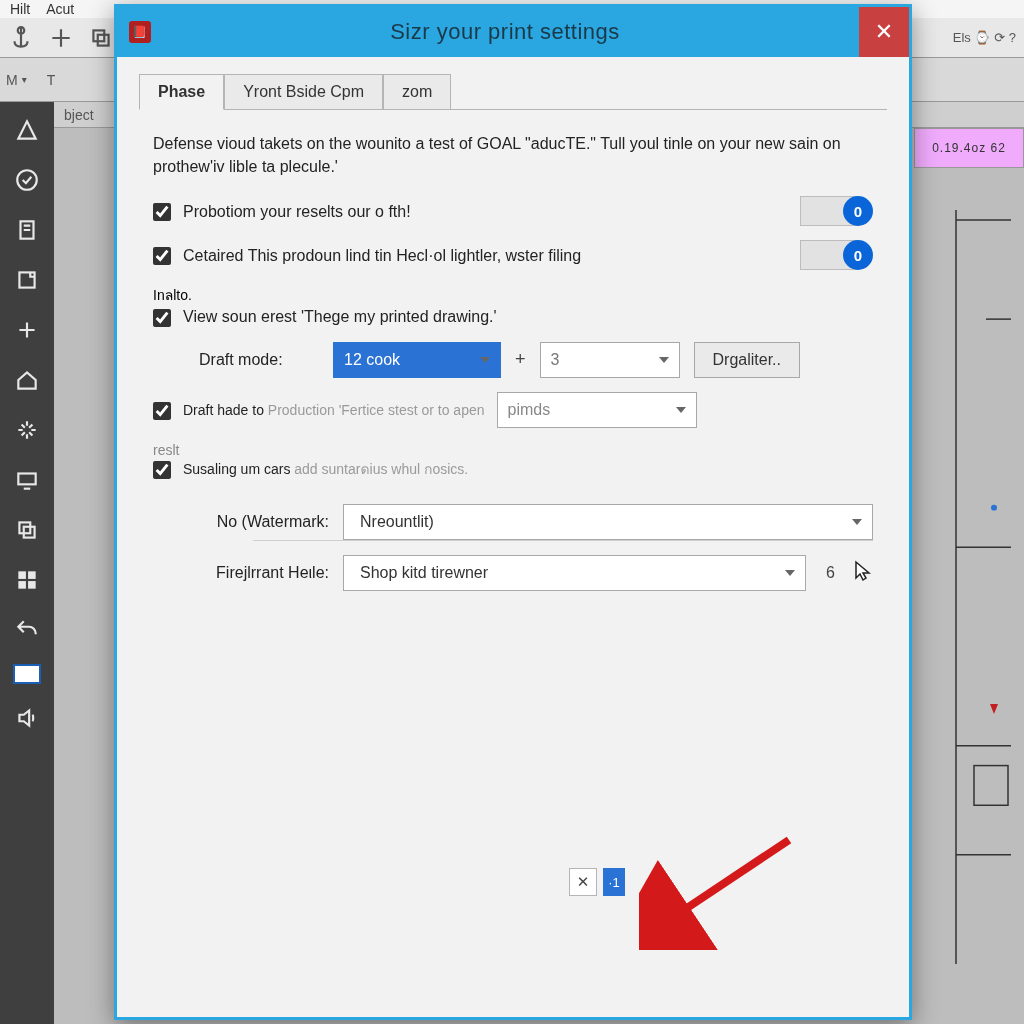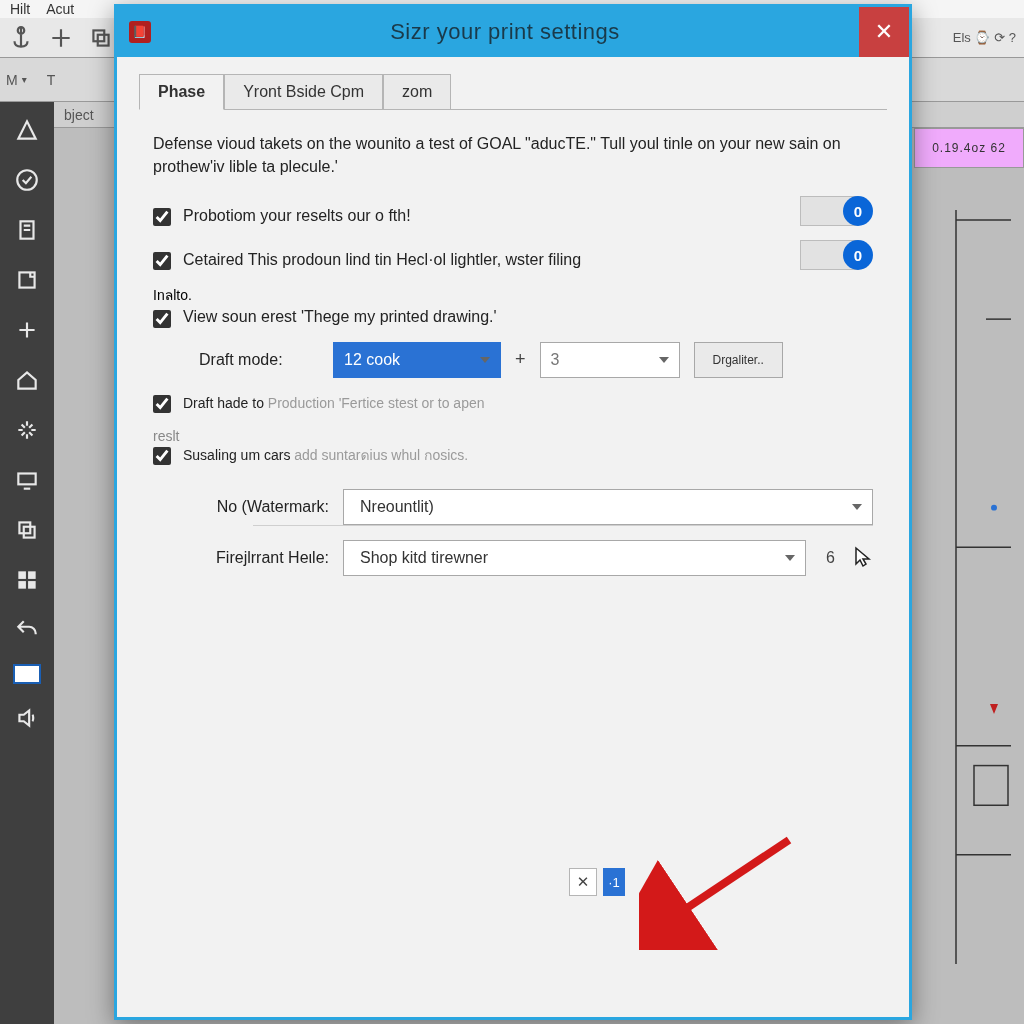--- a/index.html
+++ b/index.html
@@ -23,36 +23,36 @@
 .titlebar .app-icon { width:22px; height:22px; margin-left:12px; background:#b02020; border-radius:3px; display:flex; align-items:center; justify-content:center; color:#fff; font-size:12px; }
 .titlebar .title { flex:1; text-align:center; color:#1a3a4a; font-size:22px; font-weight:400; letter-spacing:0.5px; }
 .titlebar .close-btn { width:50px; height:50px; background:#c84040; color:#fff; display:flex; align-items:center; justify-content:center; font-size:22px; cursor:pointer; }
 
 .tabbar { display:flex; padding: 16px 22px 0 22px; gap:0; }
 .tab { padding: 8px 18px; border:1px solid #b5b5b5; border-bottom:none; background:#eaeaea; color:#333; font-size:16px; cursor:pointer; position:relative; top:1px; }
 .tab.active { background:#f2f2f2; border-bottom:1px solid #f2f2f2; font-weight:600; z-index:2; }
 .tab-content { margin: 0 22px 0 22px; border-top:1px solid #b5b5b5; padding: 22px 14px 10px 14px; flex:1; position:relative; }
 
 .intro { color:#232323; font-size:16px; line-height:1.45; margin-bottom:18px; }
-.row { display:flex; align-items:flex-end; gap:12px; margin-bottom:14px; }
+.row { display:flex; align-items:center; gap:12px; margin-bottom:14px; }
 .row label.chklabel { color:#232323; font-size:16px; line-height:1.35; flex:1; }
 input[type=checkbox] { width:18px; height:18px; margin-top:2px; accent-color:#333; cursor:pointer; }
 .badge-wrap { display:flex; align-items:center; gap:0; }
 .badge-box { width:58px; height:30px; background:#e2e2e2; border:1px solid #bcbcbc; }
 .badge { width:30px; height:30px; border-radius:15px; background:#0a66d8; color:#fff; display:flex; align-items:center; justify-content:center; font-weight:600; font-size:15px; margin-left:-15px; z-index:1; position:relative; }
 
 .form-row { display:flex; align-items:center; gap:14px; margin:14px 0 14px 46px; }
 .lbl { color:#232323; font-size:16px; min-width:120px; }
 .lbl-right { text-align:right; min-width:156px; }
 .combo { height:36px; border:1px solid #a8a8a8; background:#fff; padding:0 30px 0 10px; font-size:16px; color:#333; position:relative; display:flex; align-items:center; cursor:pointer; }
 .combo::after { content:""; position:absolute; right:10px; top:50%; width:0; height:0; border-left:5px solid transparent; border-right:5px solid transparent; border-top:6px solid #666; transform:translateY(-50%); }
 .combo.selected { background:#2a72d4; color:#fff; border-color:#2a72d4; }
 .combo.wide { flex:1;padding-left:16px; }
 .plus { font-size:18px; color:#444; }
-.btn { height:36px; padding:0 18px; border:1px solid #a8a8a8; background:#eaeaea; font-size:12px; color:#333; cursor:pointer; }
+.btn { height:36px; padding:0 18px; border:1px solid #a8a8a8; background:#eaeaea; font-size:16px; color:#333; cursor:pointer; }
 .ghost { color:#9a9a9a; }
 
 .section-label { color:#8a8a8a; font-size:15px; margin:6px 0 4px 6px; }
 fieldset.sep { border:none; border-top:1px solid #cfcfcf; margin-left:100px; margin-top:-14px; margin-bottom:6px; }
 
 .after-num { color:#444; font-size:16px; margin-left:6px; }
 .cursor-icon { margin-left:4px; }
 
 .small-x { display:flex; align-items:center; gap:6px; position:absolute; left:430px; top:758px; }
 .small-x .xbox { width:28px; height:28px; border:1px solid #b5b5b5; background:#fff; display:flex; align-items:center; justify-content:center; font-size:15px; color:#444; cursor:pointer; }
@@ -236,20 +236,21 @@
       <span class="plus">+</span>
       <div class="combo" style="width:140px; color:#777;">3</div>
       <button class="btn">Drgaliter..</button>
     </div>
 
     <div class="row" style="align-items:center;">
       <input type="checkbox" checked="" style="">
       <label class="chklabel" style="flex:0 0 auto;">
         <span>Draft hade to </span><span class="ghost">Production 'Fertice stest or to apen</span>
       </label>
+      <div class="combo" style="width:200px; color:#888;">pimds</div>
     </div>
     <div class="sub" style="color:#888;">reslt</div>
 
     <div class="row">
       <input type="checkbox" checked="" style="">
       <label class="chklabel">
         <span>Susaling um cars </span><span class="ghost">add suntarดius whul กosics.</span>
       </label>
     </div>
 

